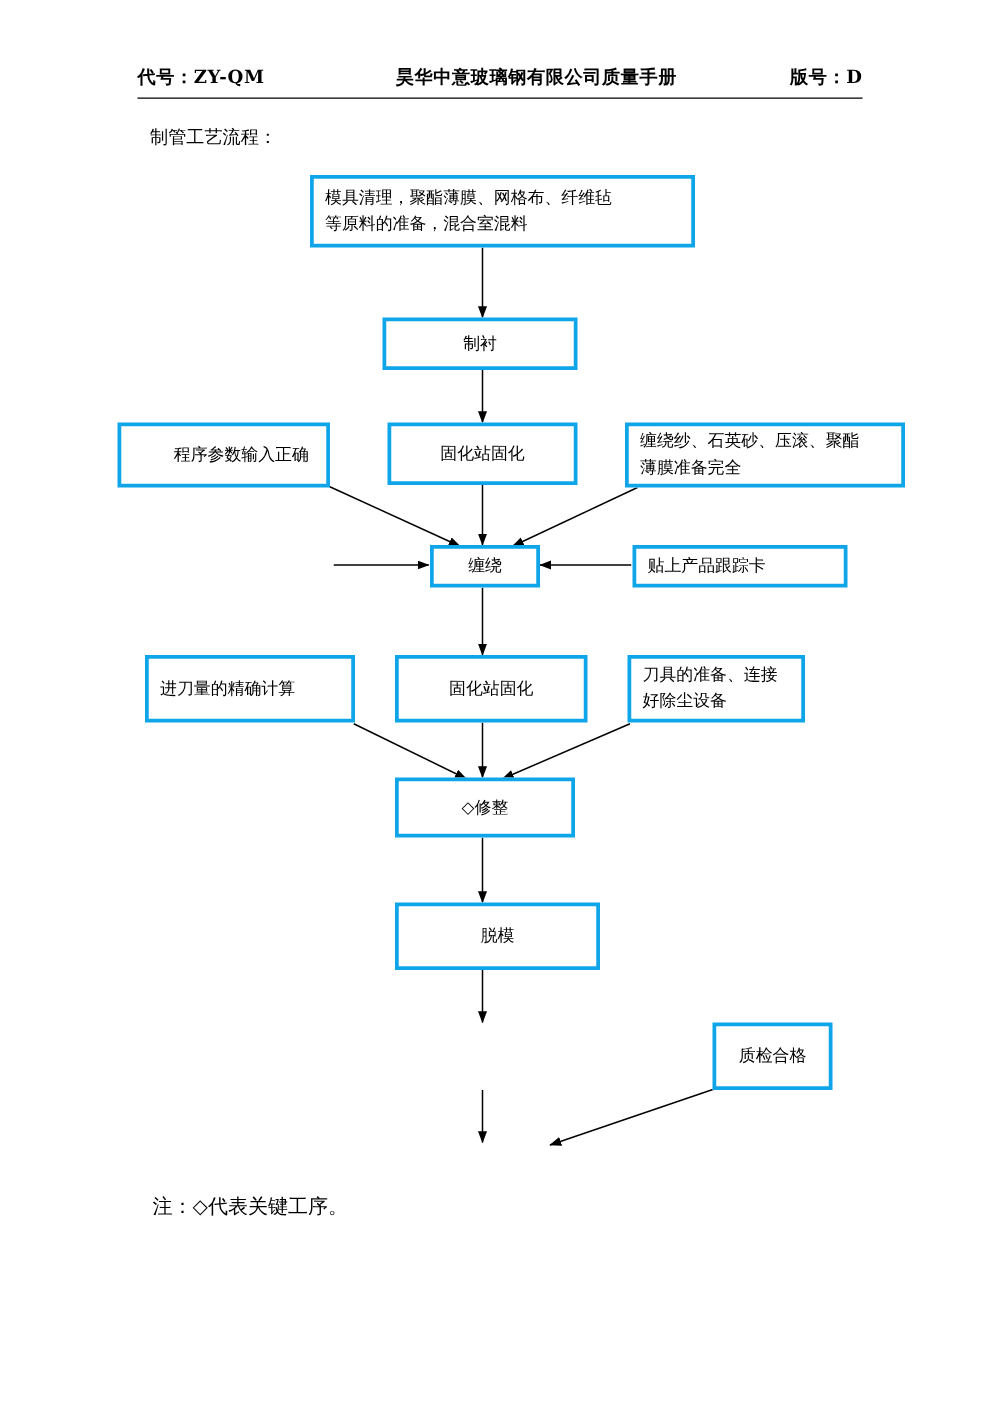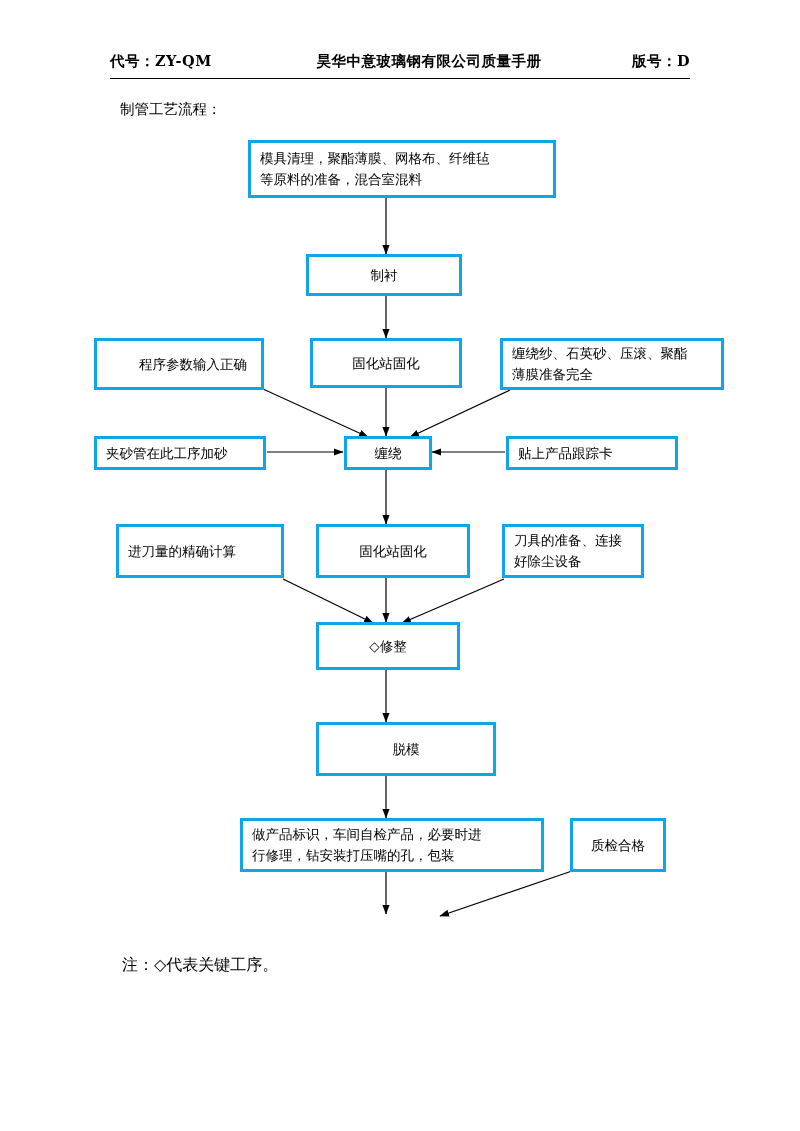--- a/index.html
+++ b/index.html
@@ -157,38 +157,35 @@
 
   <div class="box center" style="left:306px; top:254px; width:156px; height:42px;">制衬</div>
 
   <div class="box left" style="left:94px; top:338px; width:170px; height:52px;padding-left:42px;">程序参数输入正确</div>
 
   <div class="box center" style="left:310px; top:338px; width:152px; height:50px;">固化站固化</div>
 
   <div class="box left" style="left:500px; top:338px; width:224px; height:52px;">缠绕纱、石英砂、压滚、聚酯
 薄膜准备完全</div>
 
-  <div class="box left" style="left:94px; top:436px; width:172px; height:34px;">夹砂管在此工序加砂</div>
 
   <div class="box center" style="left:344px; top:436px; width:88px; height:34px;">缠绕</div>
 
   <div class="box left" style="left:506px; top:436px; width:172px; height:34px;">贴上产品跟踪卡</div>
 
   <div class="box left" style="left:116px; top:524px; width:168px; height:54px;">进刀量的精确计算</div>
 
   <div class="box center" style="left:316px; top:524px; width:154px; height:54px;">固化站固化</div>
 
   <div class="box center" style="left:316px; top:622px; width:144px; height:48px;">◇修整</div>
 
   <div class="box left" style="left:502px; top:524px; width:142px; height:54px;">刀具的准备、连接
 好除尘设备</div>
 
-  <div class="box center" style="left:316px; top:722px; width:180px; height:54px;">脱模</div>
+  <div class="box center" style="left:316px; top:722px; width:164px; height:54px;">脱模</div>
 
-  <div class="box left" style="left:240px; top:818px; width:304px; height:54px;">做产品标识，车间自检产品，必要时进
-行修理，钻安装打压嘴的孔，包装</div>
 
   <div class="box center" style="left:570px; top:818px; width:96px; height:54px;">质检合格</div>
 
 
   <div class="note">注：◇代表关键工序。</div>
 
 </div>
 
 </body></html>

